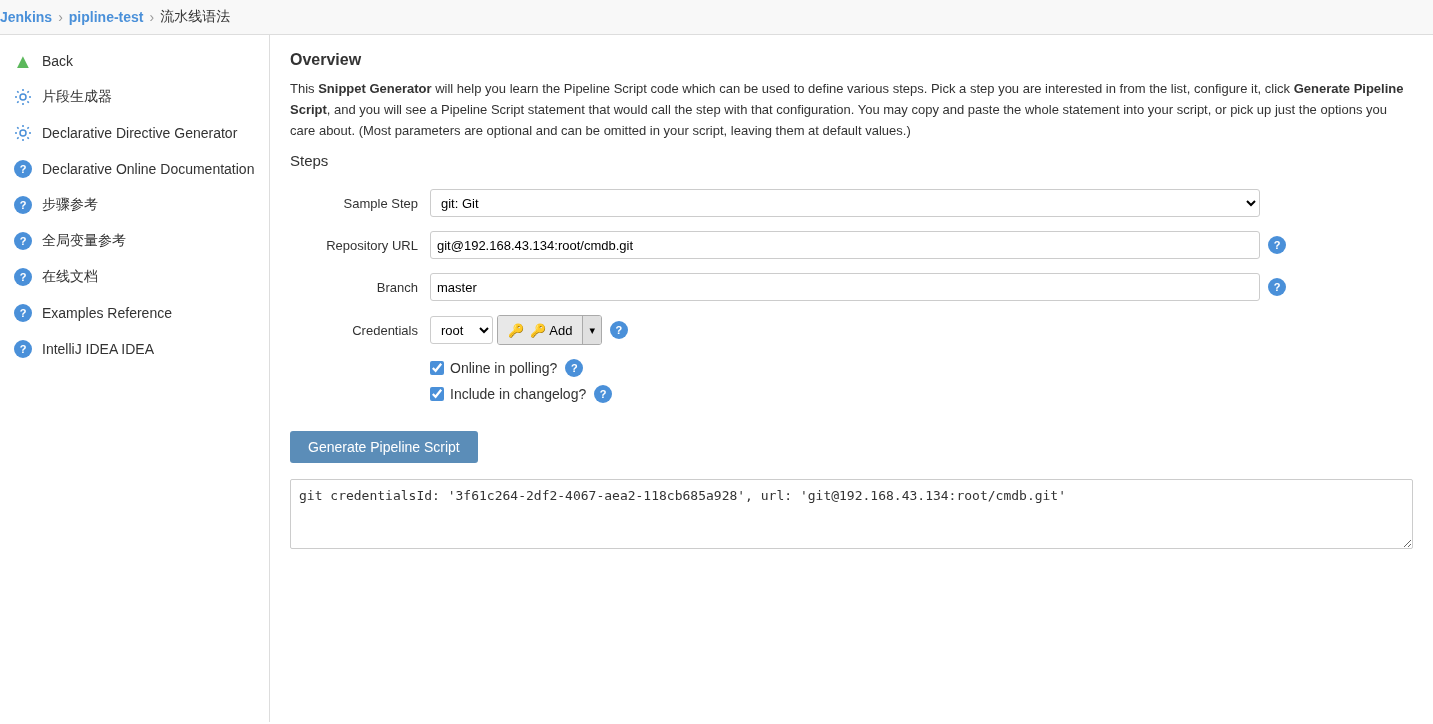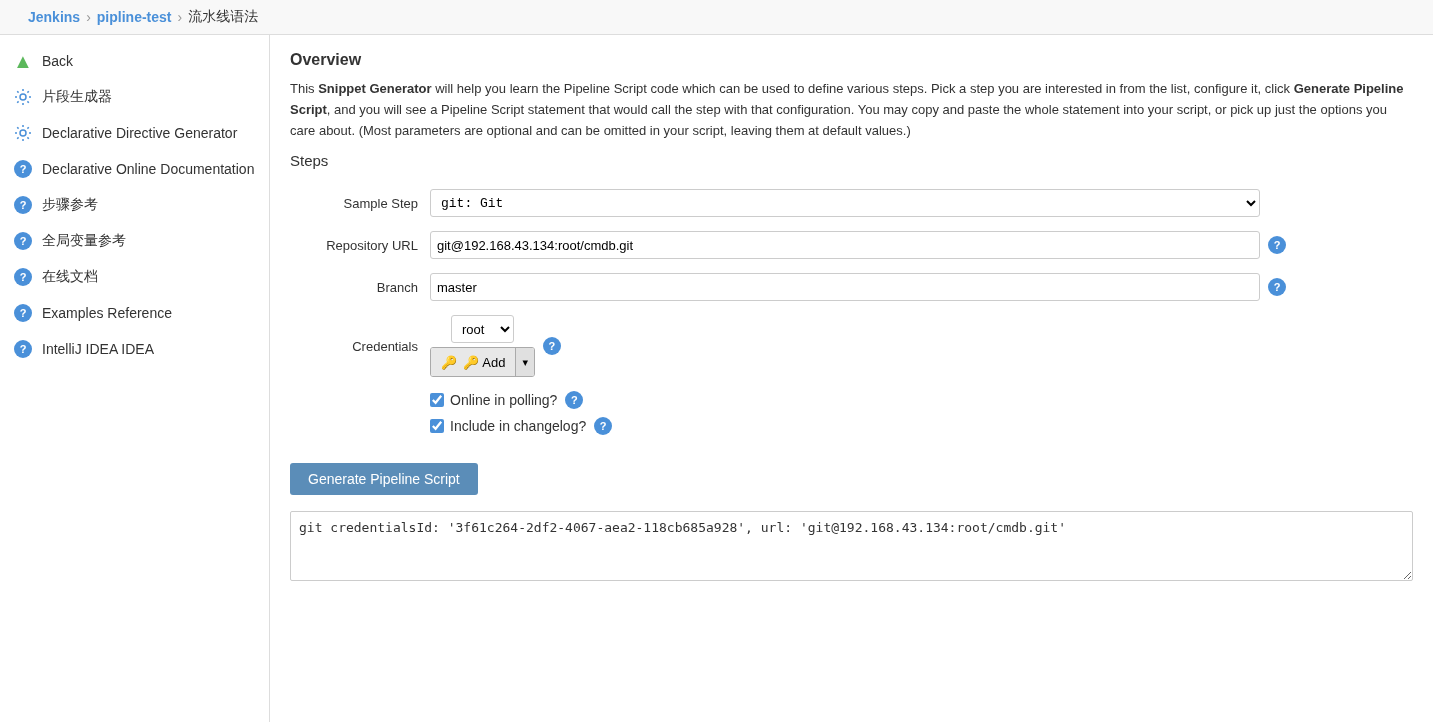--- a/index.html
+++ b/index.html
@@ -2,21 +2,21 @@
 <html><head>
   <meta charset="utf-8">
   <style>
     * { box-sizing: border-box; margin: 0; padding: 0; }
     body { font-family: Arial, sans-serif; font-size: 14px; color: #333; background: #fff; }
 
     
     .breadcrumb {
       display: flex;
       align-items: center;
-      padding: 8px 28px;
+      padding: 8px 0;
       background: #f8f8f8;
       border-bottom: 1px solid #ddd;
       font-size: 14px;
     }
     .breadcrumb a {
       color: #4a90d9;
       text-decoration: none;
       font-weight: bold;
     }
     .breadcrumb .sep {
@@ -119,21 +119,20 @@
       height: 28px;
       border: 1px solid #ccc;
       border-radius: 3px;
       padding: 3px 6px;
       font-size: 13px;
     }
 
     select.form-control {
       appearance: auto;
       background: #fff;
-      font-family: Liberation Mono, monospace;
     }
 
     .help-icon {
       width: 18px;
       height: 18px;
       border-radius: 50%;
       background: #4a90d9;
       color: #fff;
       font-size: 11px;
       font-weight: bold;
@@ -142,21 +141,20 @@
       justify-content: center;
       margin-left: 8px;
       cursor: pointer;
       flex-shrink: 0;
     }
 
     .credentials-row {
       display: flex;
       align-items: center;
       gap: 4px;
-      flex-direction: column;
     }
 
     .credentials-select {
       height: 28px;
       border: 1px solid #ccc;
       border-radius: 3px;
       padding: 2px 6px;
       font-size: 13px;
       background: #fff;
     }

